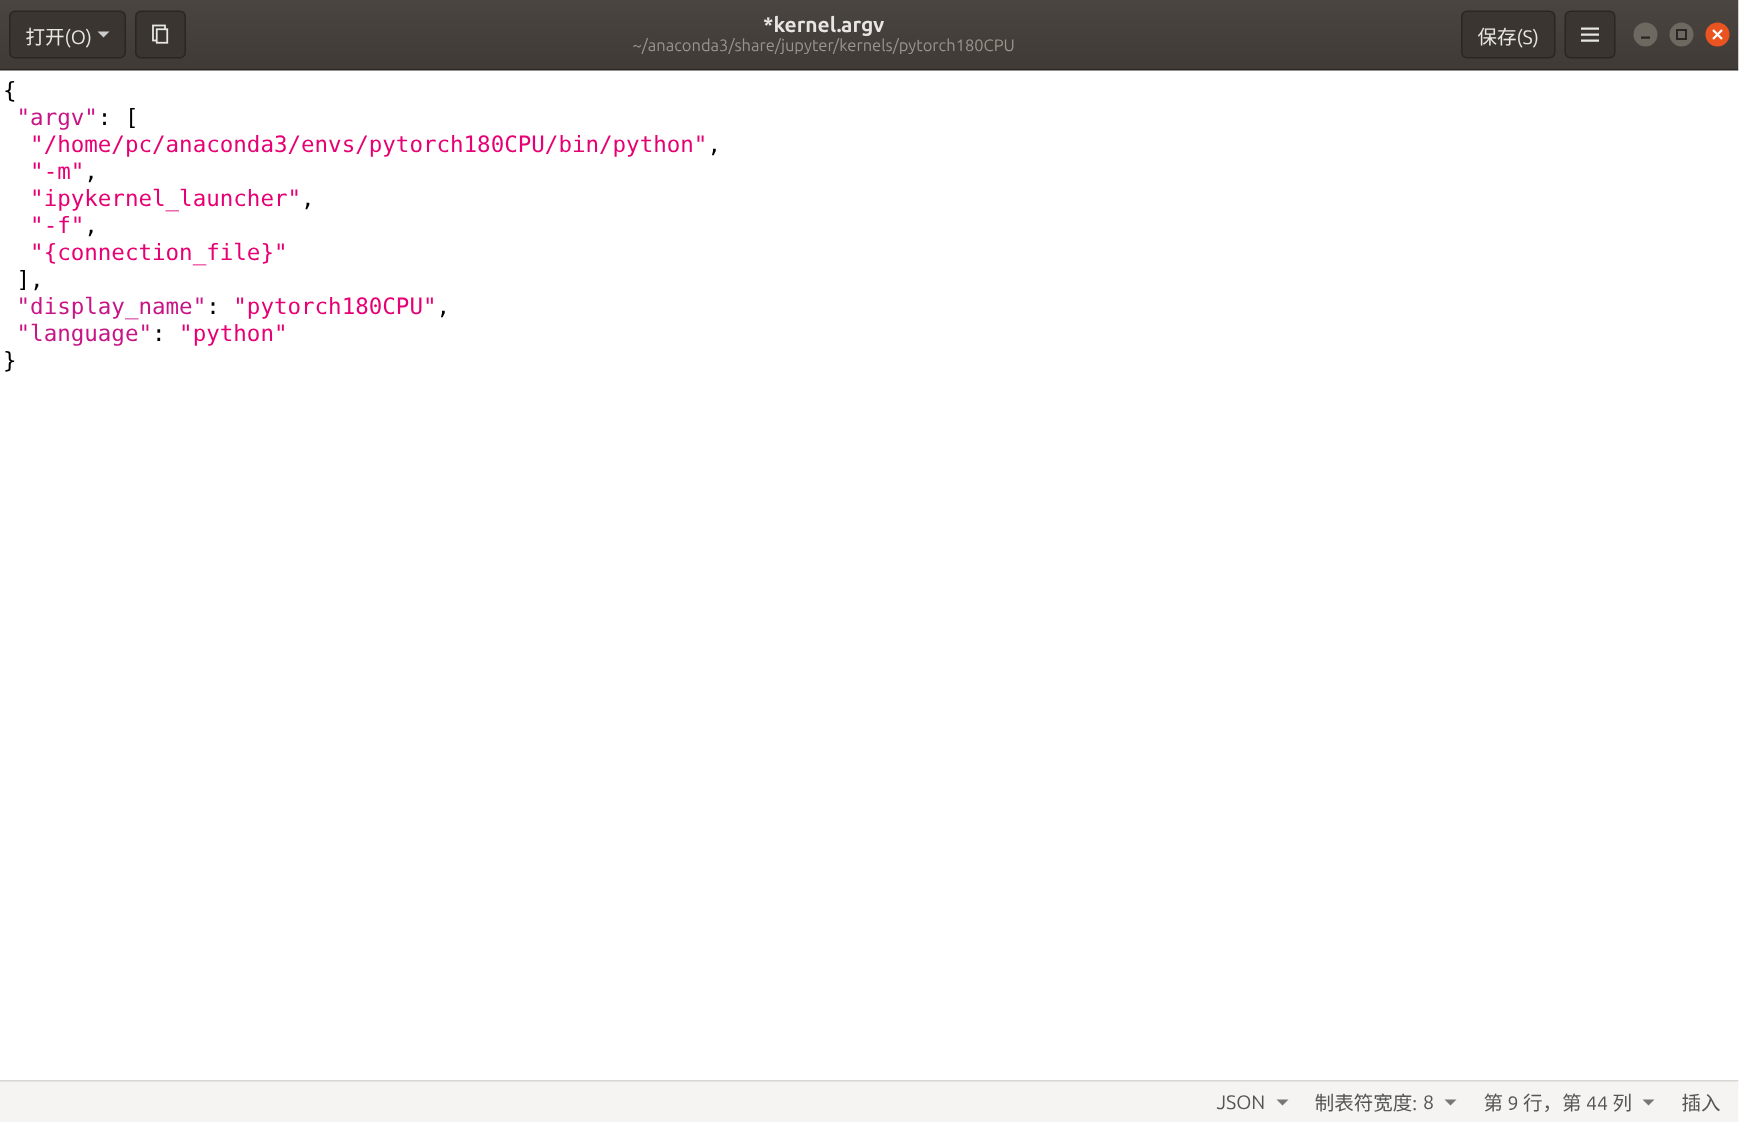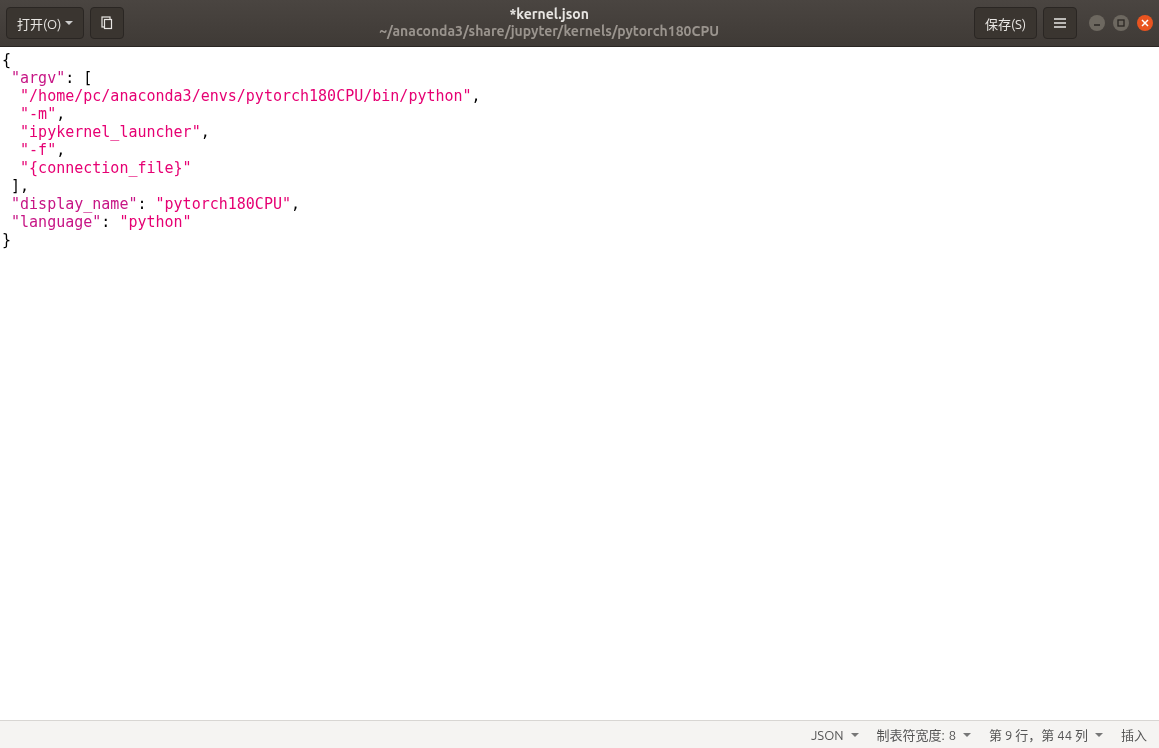--- a/index.html
+++ b/index.html
@@ -43,22 +43,21 @@
   justify-content: center;
   line-height: 1.2;
 }
 .title-main {
   color: #e8e6e3;
   font-size: 14px;
   font-weight: bold;
 }
 .title-sub {
   color: #9a948e;
-  font-size: 14px;
-  font-weight: bold;
+  font-size: 11px;
 }
 .window-controls {
   display: flex;
   gap: 8px;
   align-items: center;
   margin-left: 6px;
 }
 .wbtn {
   width: 16px;
   height: 16px;
@@ -120,21 +119,21 @@
     <span>打开(O)</span>
     <span class="chevron" style="margin-left:4px;border-top-color:#ccc;"></span>
   </div>
   <div class="btn icon-btn">
     <svg width="16" height="16" viewBox="0 0 16 16">
       <rect x="3" y="2" width="8" height="10" fill="none" stroke="#e8e6e3" stroke-width="1.2"></rect>
       <rect x="5.5" y="4.5" width="7" height="9" fill="#3a3530" stroke="#e8e6e3" stroke-width="1.2"></rect>
     </svg>
   </div>
   <div class="title-center">
-    <div class="title-main">*kernel.json</div>
+    <div class="title-main">*kernel.argv</div>
     <div class="title-sub">~/anaconda3/share/jupyter/kernels/pytorch180CPU</div>
   </div>
   <div class="btn">
     <span>保存(S)</span>
   </div>
   <div class="btn icon-btn">
     <svg width="16" height="16" viewBox="0 0 16 16">
       <path d="M2 4h12M2 8h12M2 12h12" stroke="#e8e6e3" stroke-width="1.5"></path>
     </svg>
   </div>

